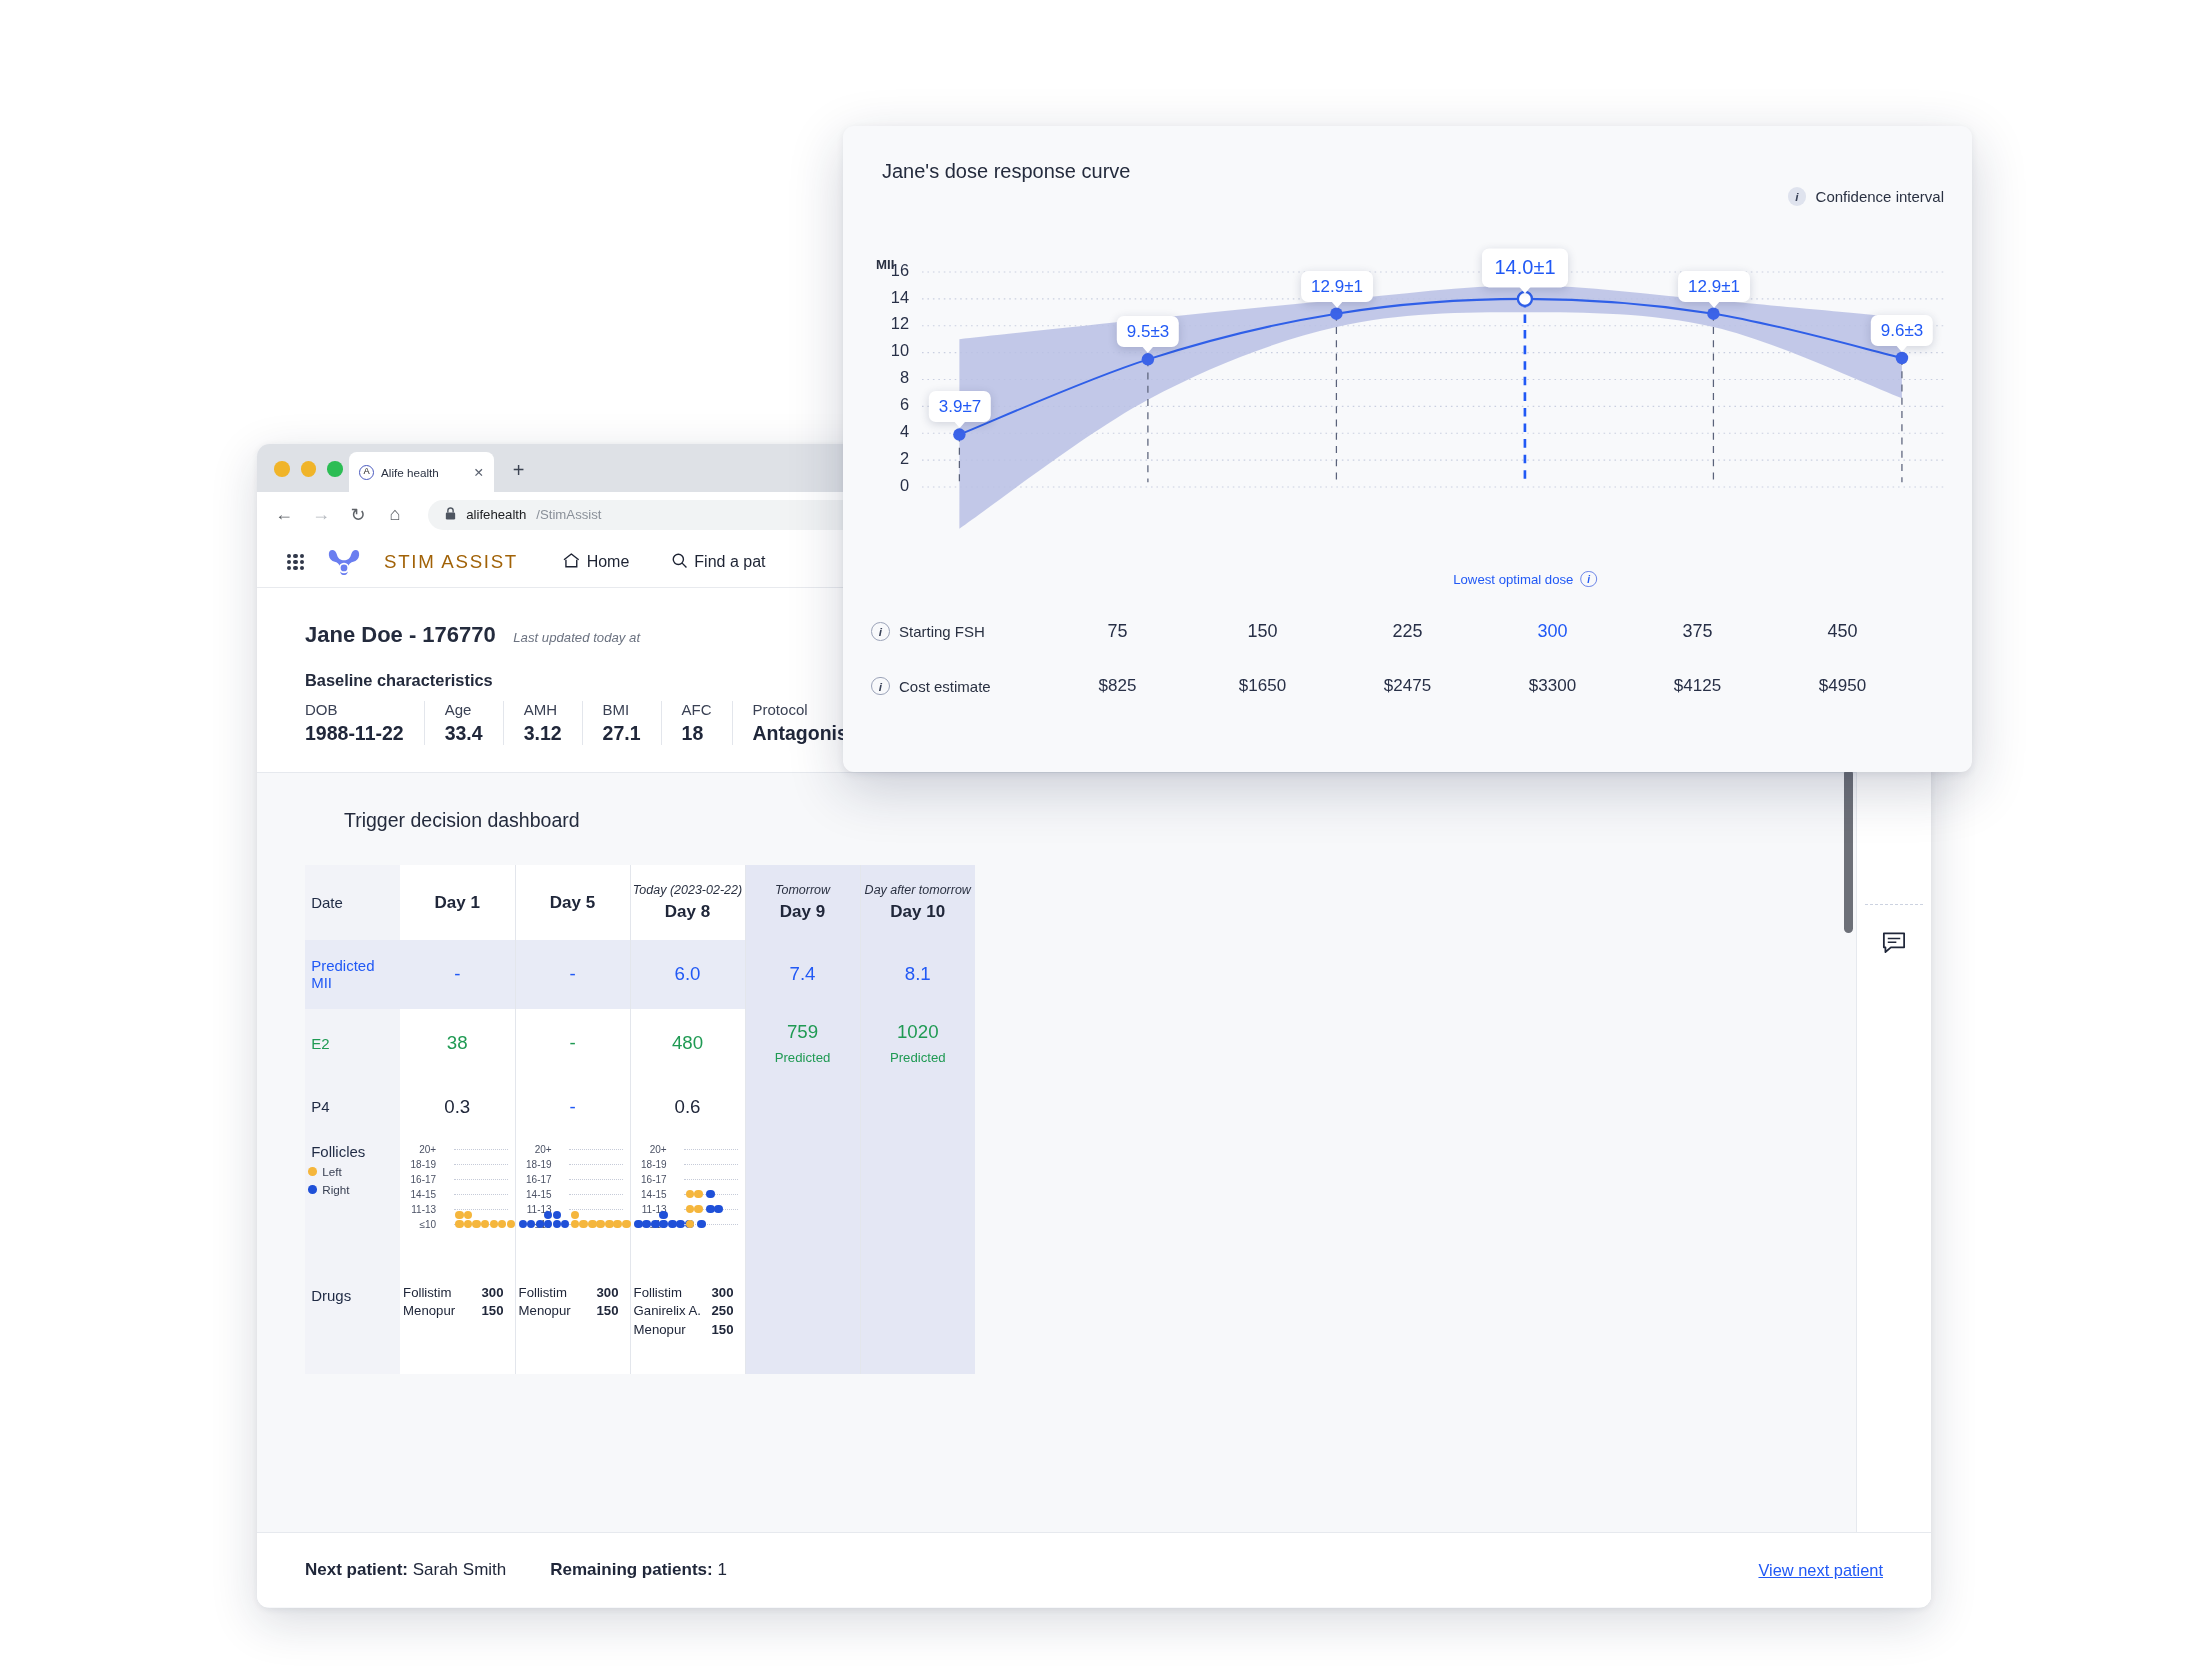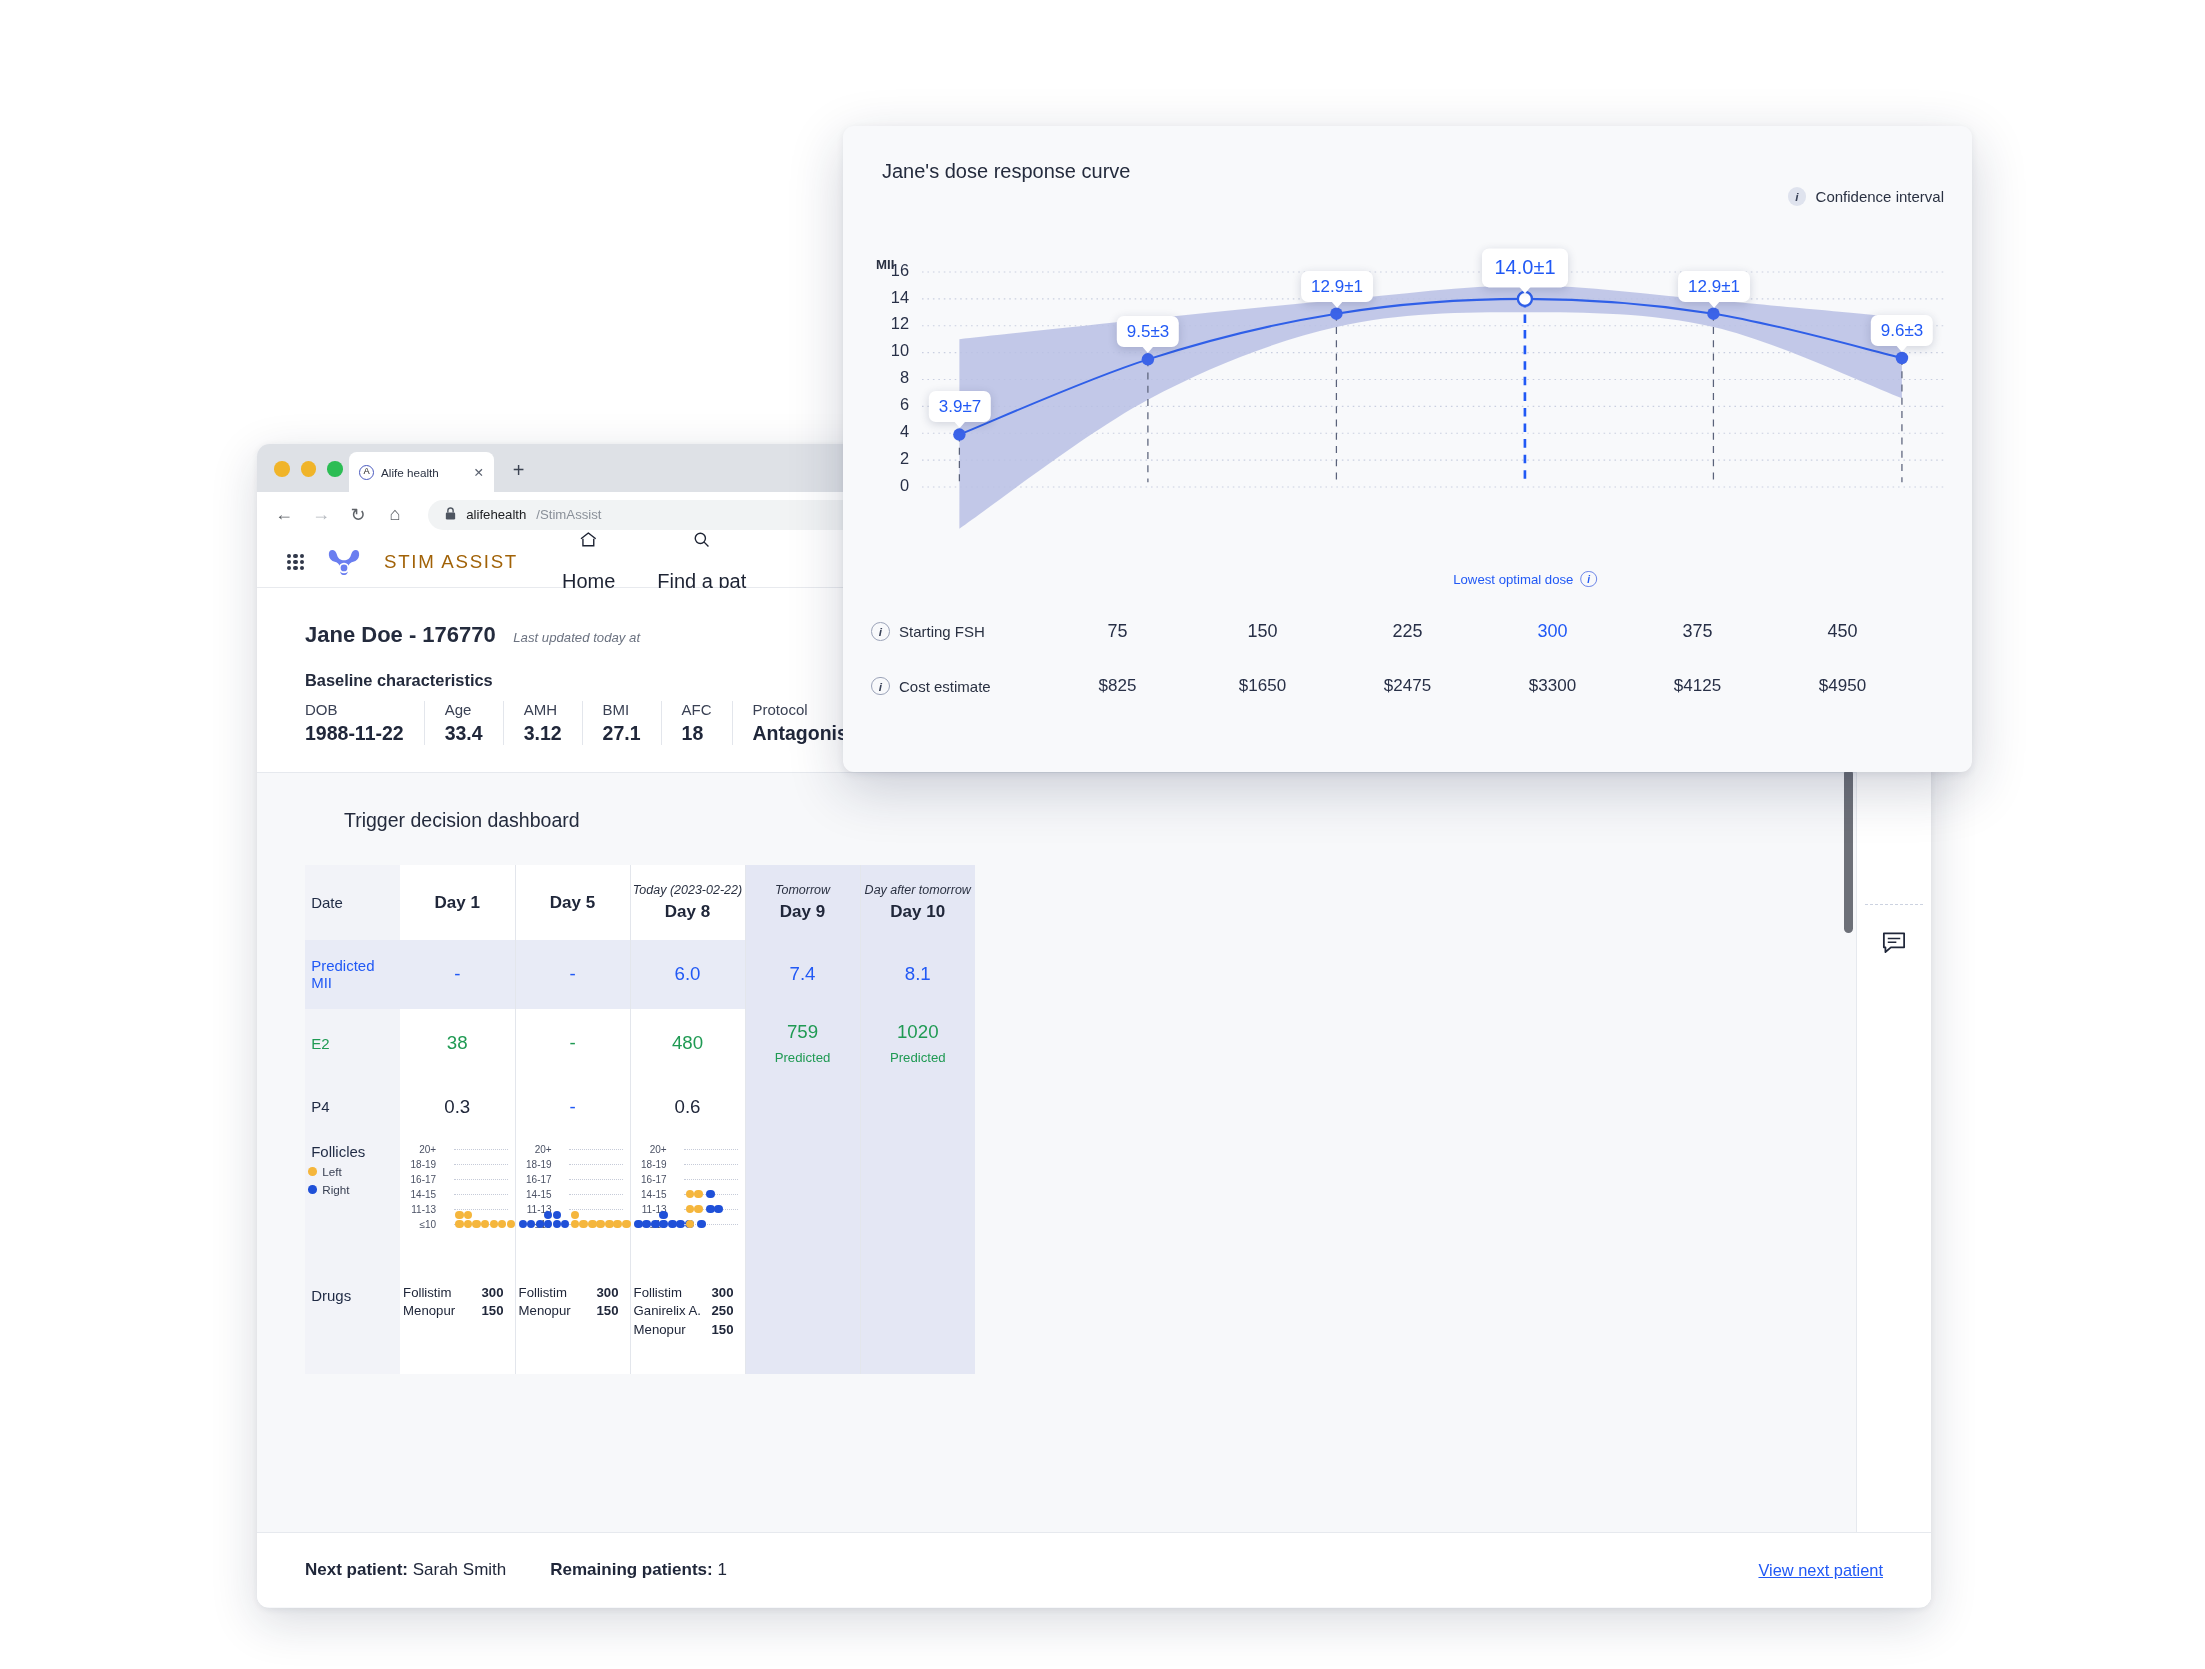--- a/index.html
+++ b/index.html
@@ -63,21 +63,21 @@
     display:flex; align-items:center; padding:0 30px; gap:22px;
     position:relative;
   }
   .grid-ico{
     width:17px; height:17px; display:grid; grid-template-columns:repeat(3,1fr);
     grid-template-rows:repeat(3,1fr); gap:2.3px;
   }
   .grid-ico i{ background:#31384a; border-radius:50%; display:block; }
   .logo-mark{ width:36px; height:31px; position:relative; }
   .brand{ font-size:18.7px; letter-spacing:1.7px; color:#a16207; font-weight:400; }
-  .nav-item{ display:flex; align-items:center; gap:18px; font-size:20px; color:#1d2333;flex-direction:column; }
+  .nav-item{ display:flex; align-items:center; gap:6px; font-size:16px; color:#1d2333; }
   .nav-item .ni{ font-size:15.6px; }
 
   
   .page-body{ position:relative; background:#f7f8fa; height:1019px; }
 
   .patient-block{ background:#fff; padding:34px 0 26.5px 0; }
   .pb-inner{ padding-left:48px; }
   .pname{ font-size:22px; font-weight:700; color:#242b3d; display:inline-block; }
   .pupdate{ font-size:13.2px; font-style:italic; color:#6b7280; margin-left:14px; }
   .sect-title{ font-size:16.4px; font-weight:700; color:#242b3d; margin-top:23.4px; }

